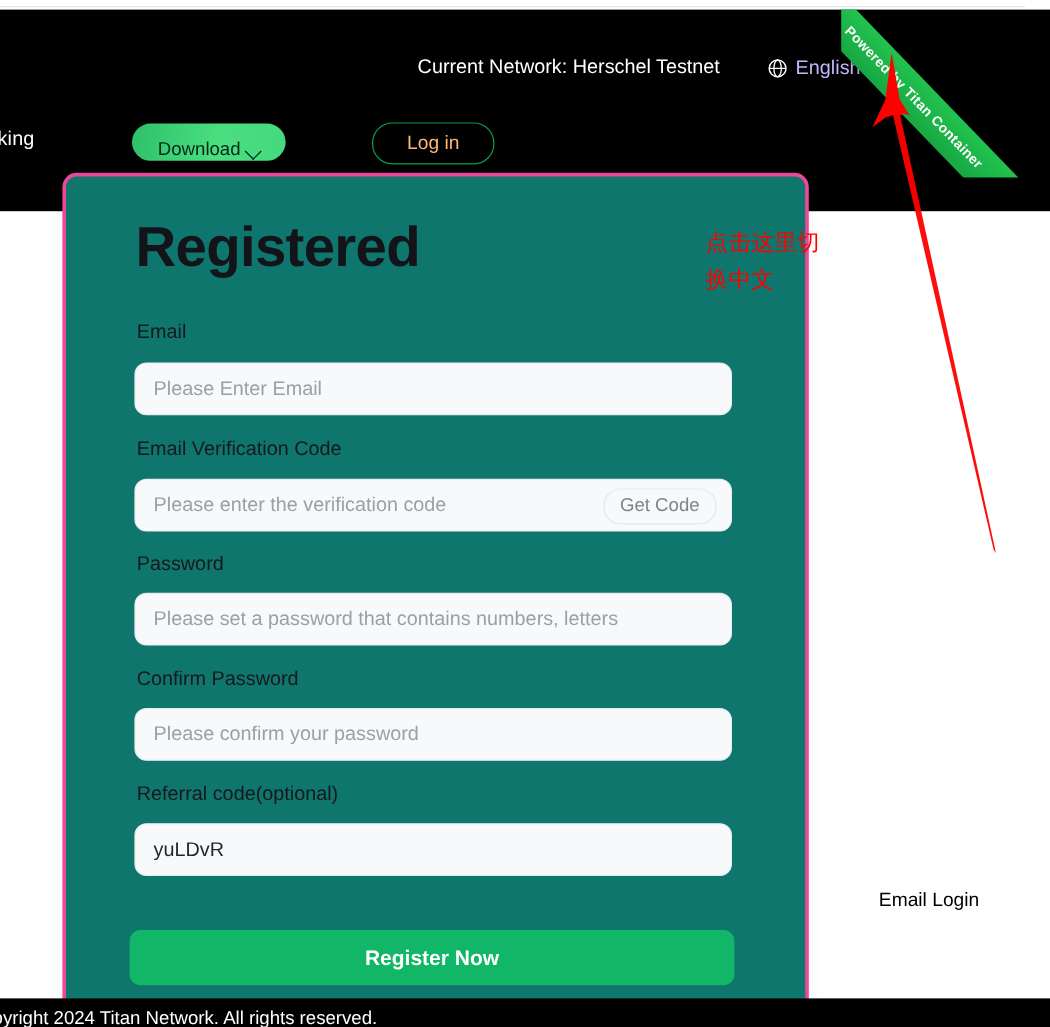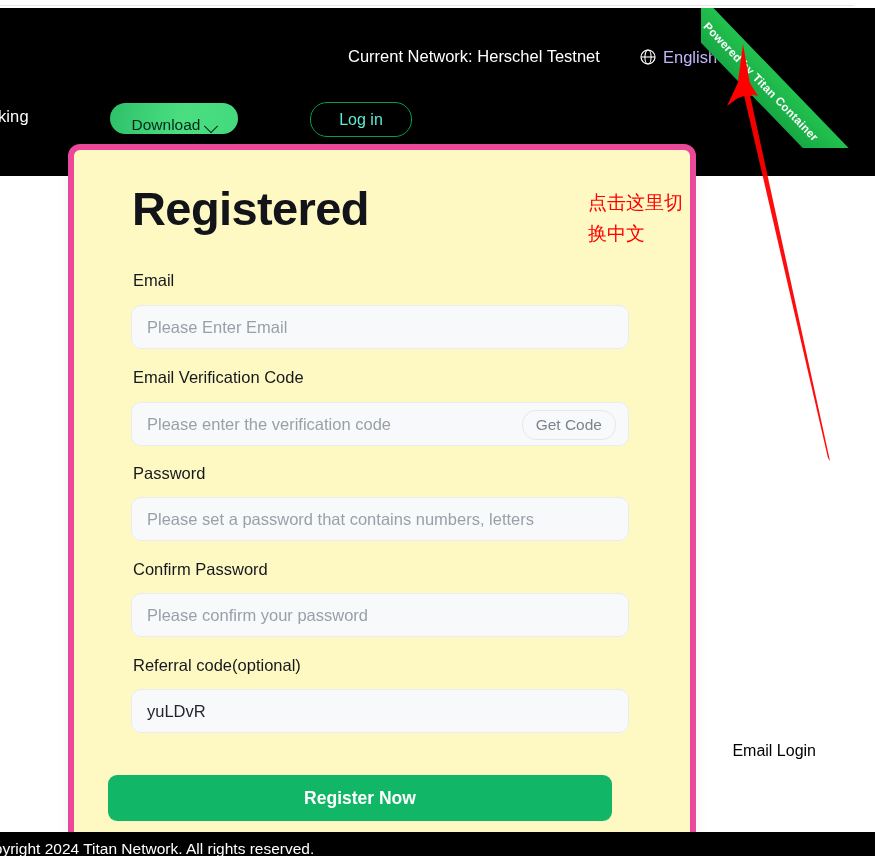--- a/index.html
+++ b/index.html
@@ -40,21 +40,21 @@
     border-radius:16px;
     background:linear-gradient(100deg,#2ec06a 0%,#4ade80 55%,#45d97f 100%);
     color:#06281a;font-size:15.5px;
     display:flex;align-items:flex-end;justify-content:center;gap:6px;
     cursor:pointer;
   }
   .chev{display:inline-block;width:9px;height:9px;border-right:1.6px solid currentColor;border-bottom:1.6px solid currentColor;transform:rotate(45deg) translate(-2px,-2px);}
   .login-btn{
     position:absolute;left:310px;top:94px;width:100px;height:33px;
     border-radius:17px;border:1.4px solid #0a9d4a;background:transparent;
-    color:#5eead4;font-size:16px;
+    color:#fdba74;font-size:16px;
     display:flex;align-items:center;justify-content:center;cursor:pointer;
   }
   .search-wrap{
     position:absolute;left:487px;top:92px;width:270px;height:37px;
     border:1.2px solid #dfe3e8;border-radius:19px;background:transparent;
   }
   .search-input{
     position:absolute;left:22px;top:0;width:200px;height:37px;line-height:37px;
     color:#8e9299;font-size:16.5px;background:transparent;border:none;outline:none;
     font-family:"Liberation Sans", sans-serif;
@@ -86,22 +86,22 @@
     position:absolute;left:-32px;top:-46px;width:300px;height:33px;
     background:linear-gradient(180deg,#22c24f 0%,#17a843 100%);
     transform:rotate(46deg);transform-origin:left top;
     display:flex;align-items:center;justify-content:center;
     color:#ffffff;font-size:11.5px;font-weight:bold;letter-spacing:.3px;white-space:nowrap;
     box-shadow:0 1px 3px rgba(0,0,0,.35);
   }
 
   
   .card{
-    position:absolute;left:68px;top:144px;width:616px;height:688px;
-    background:#fef9c3;border:6px solid #ec4899;border-top-left-radius:12px;border-top-right-radius:12px;
+    position:absolute;left:52px;top:144px;width:616px;height:688px;
+    background:#0f766e;border:3px solid #ec4899;border-top-left-radius:12px;border-top-right-radius:12px;
     box-shadow:0 1px 14px rgba(16,24,40,.05);
   }
   .page-title{
     position:absolute;left:58px;top:31px;
     font-size:47px;font-weight:bold;color:#12141a;letter-spacing:-.6px;
   }
   .field-label{
     position:absolute;left:59px;color:#16181d;font-size:16.5px;white-space:nowrap;
   }
   .field-box{

